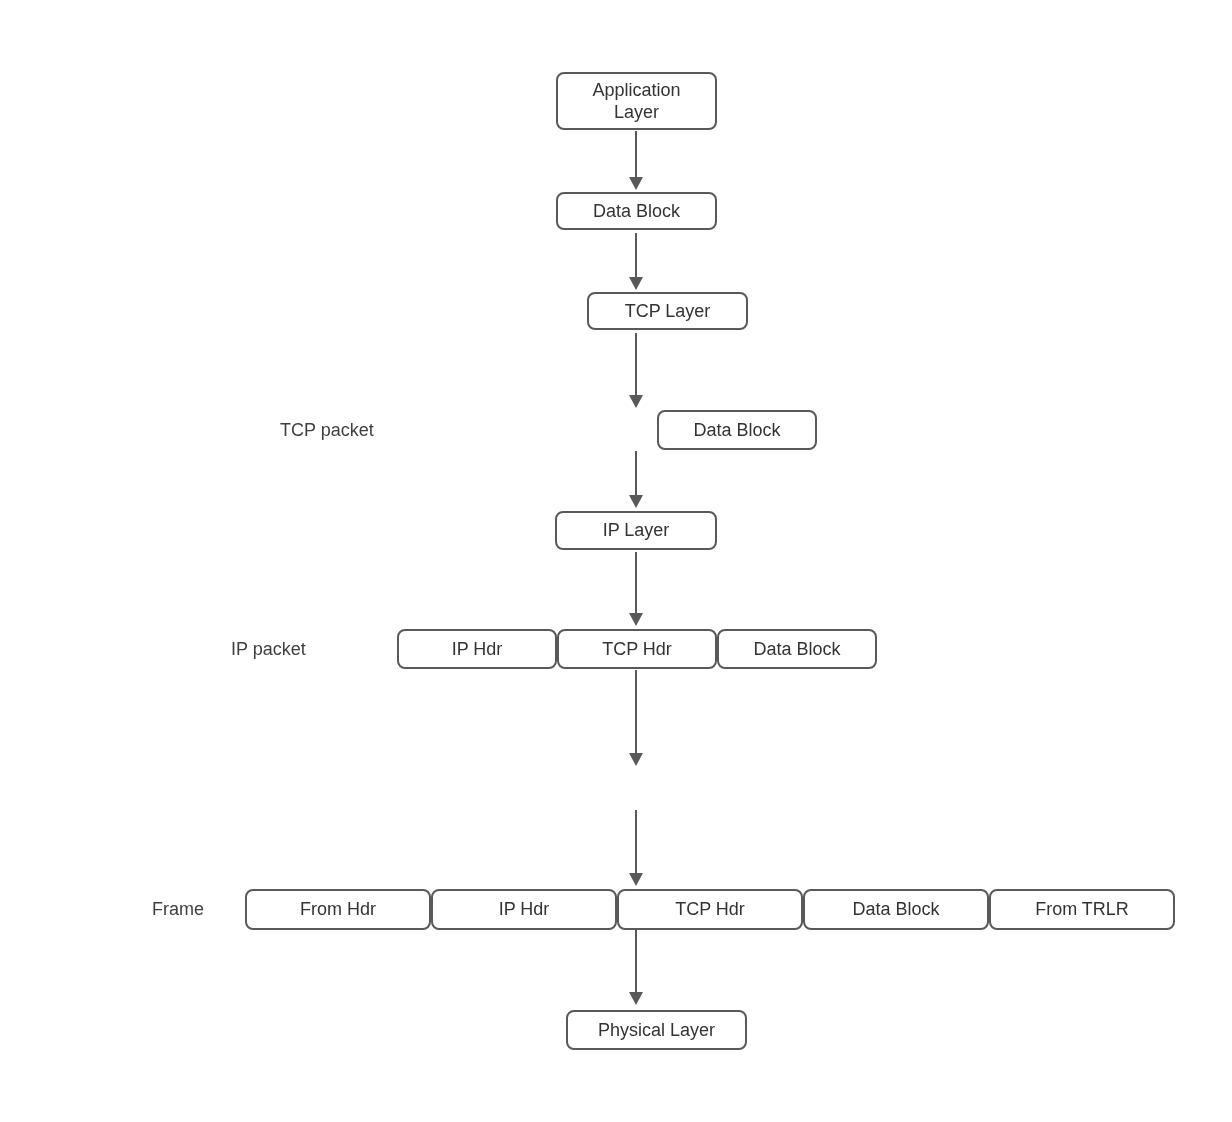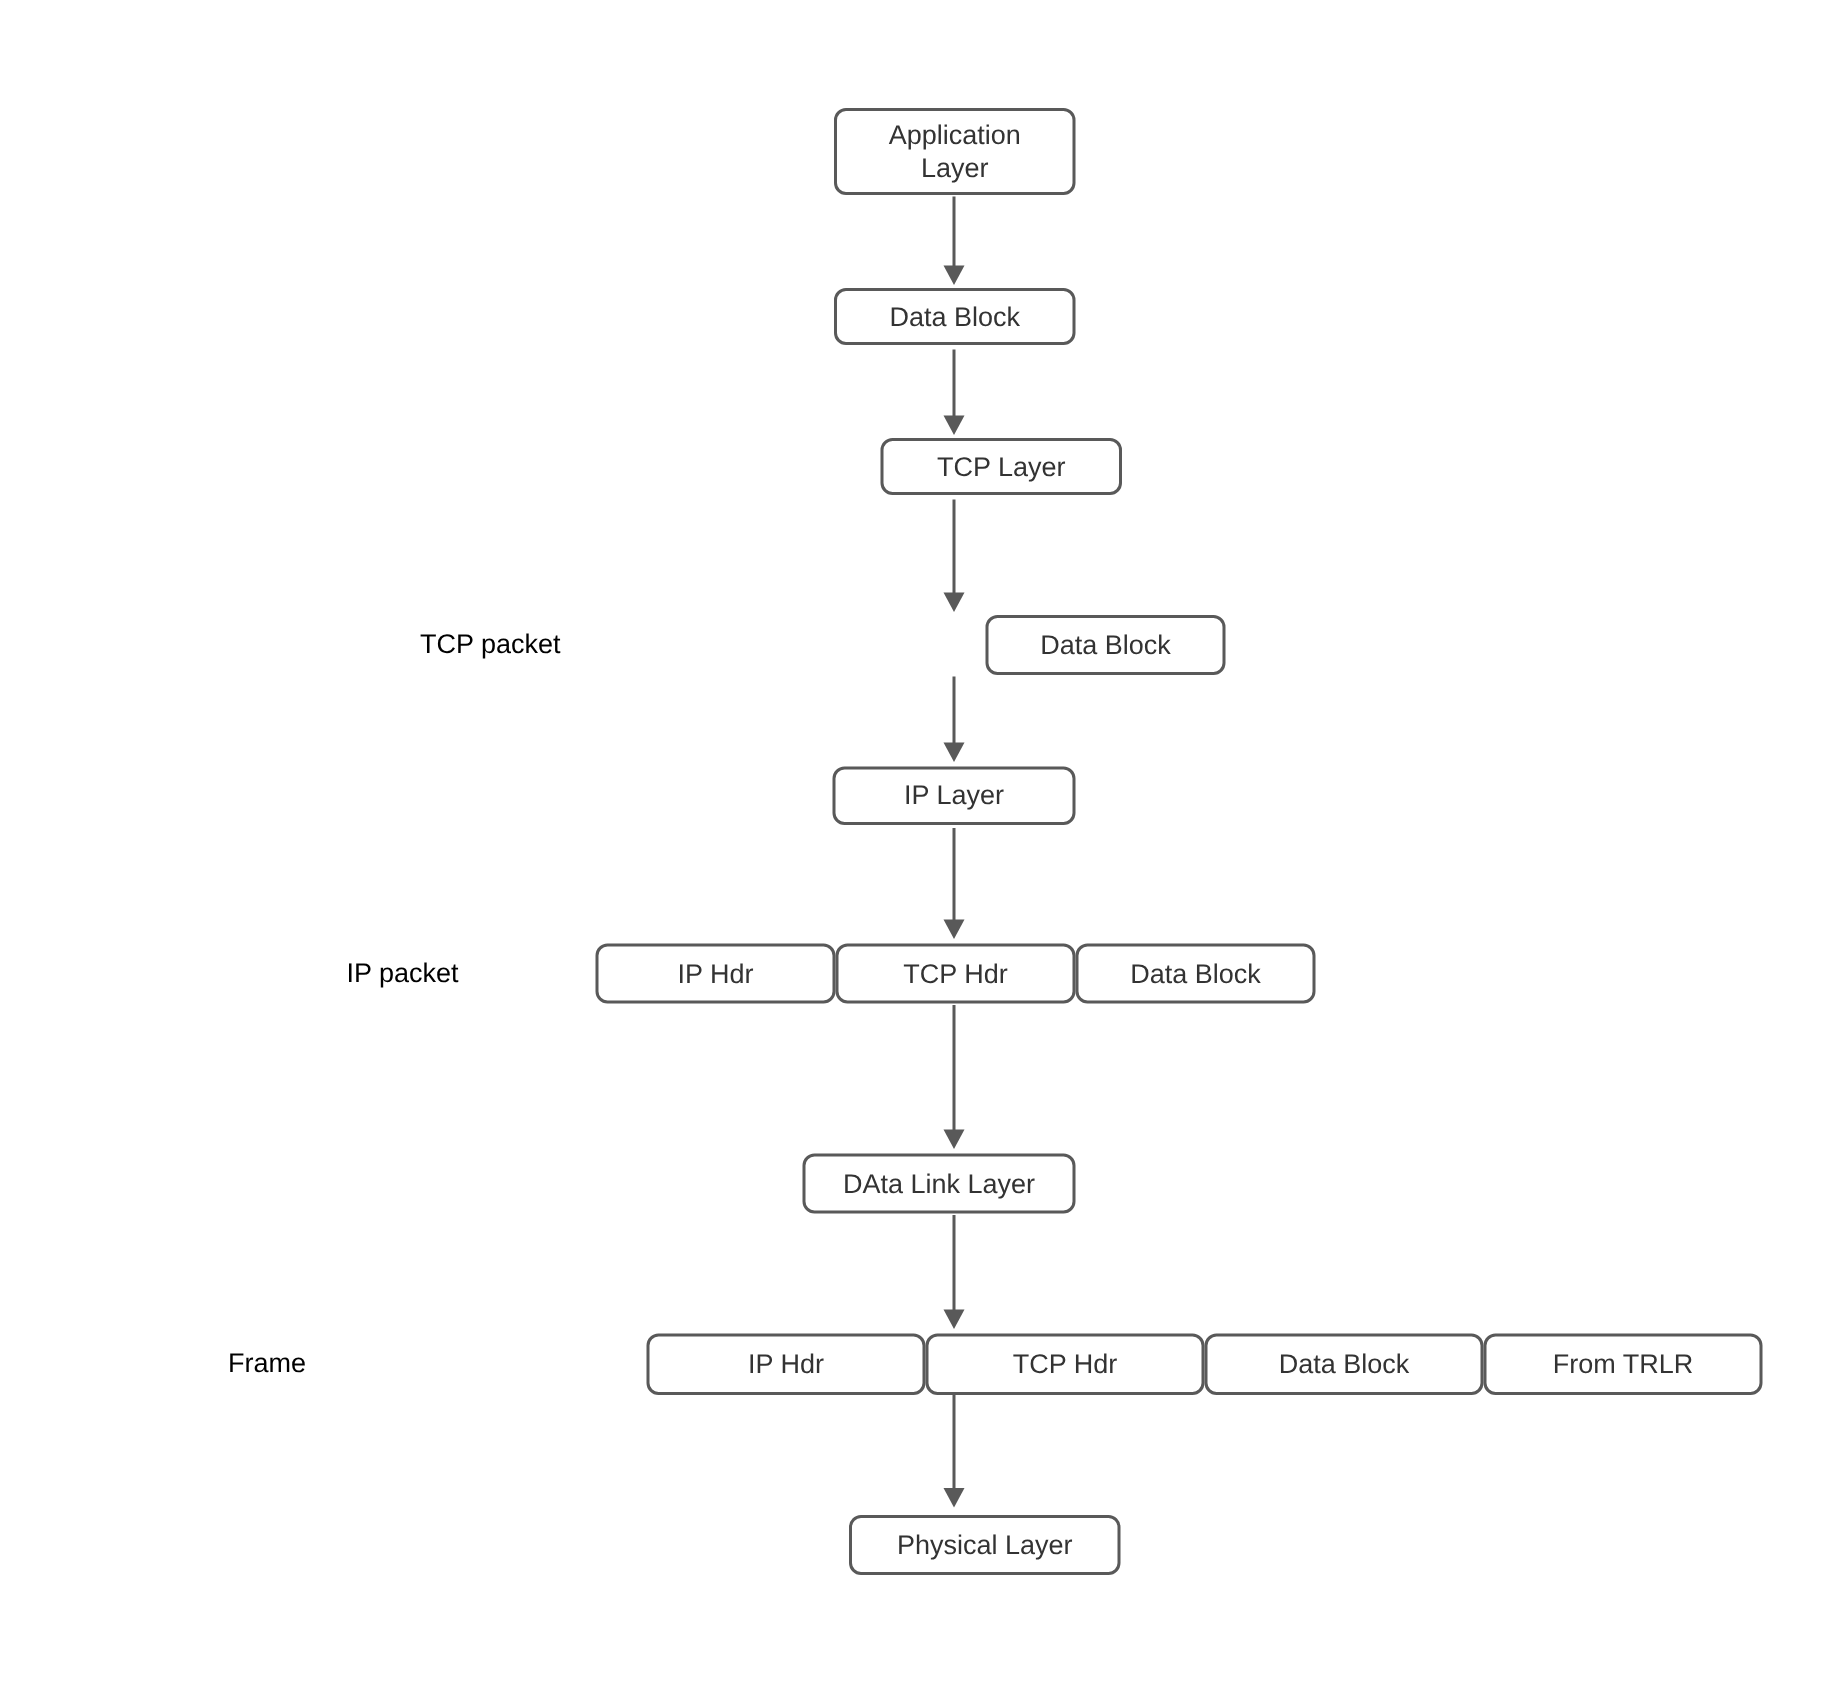--- a/index.html
+++ b/index.html
@@ -23,21 +23,21 @@
     color: #333333;
     font-size: 18px;
     line-height: 1.25;
     text-align: center;
     white-space: nowrap;
   }
   .node.wrap { white-space: normal; }
   .node.wrap .lbl { display: inline-block; max-width: 125px; }
   .row-label {
     position: absolute;
-    color: #000000;
+    color: #404040;
     font-size: 18px;
     white-space: nowrap;
     transform: translateY(-50%);
   }
   .arrow {
     position: absolute;
     width: 16px;
     transform: translateX(-50%);
   }
   .arrow::before {
@@ -92,25 +92,25 @@
   <div class="node" style="left:397px; top:629px; width:160px; height:40px;">
     <span class="lbl">IP Hdr</span>
   </div>
   <div class="node" style="left:557px; top:629px; width:160px; height:40px;">
     <span class="lbl">TCP Hdr</span>
   </div>
   <div class="node" style="left:717px; top:629px; width:160px; height:40px;">
     <span class="lbl">Data Block</span>
   </div>
 
-  <div class="node" style="left:535px; top:769px; width:182px; height:40px;">
-    <span class="lbl">DAta Link Layer</span>
-  </div>
 
   <div class="row-label" style="left:152px; top:909px;">Frame</div>
+  <div class="node" style="left:245px; top:889px; width:186px; height:41px;">
+    <span class="lbl">From Hdr</span>
+  </div>
   <div class="node" style="left:431px; top:889px; width:186px; height:41px;">
     <span class="lbl">IP Hdr</span>
   </div>
   <div class="node" style="left:617px; top:889px; width:186px; height:41px;">
     <span class="lbl">TCP Hdr</span>
   </div>
   <div class="node" style="left:803px; top:889px; width:186px; height:41px;">
     <span class="lbl">Data Block</span>
   </div>
   <div class="node" style="left:989px; top:889px; width:186px; height:41px;text-align:right;">

